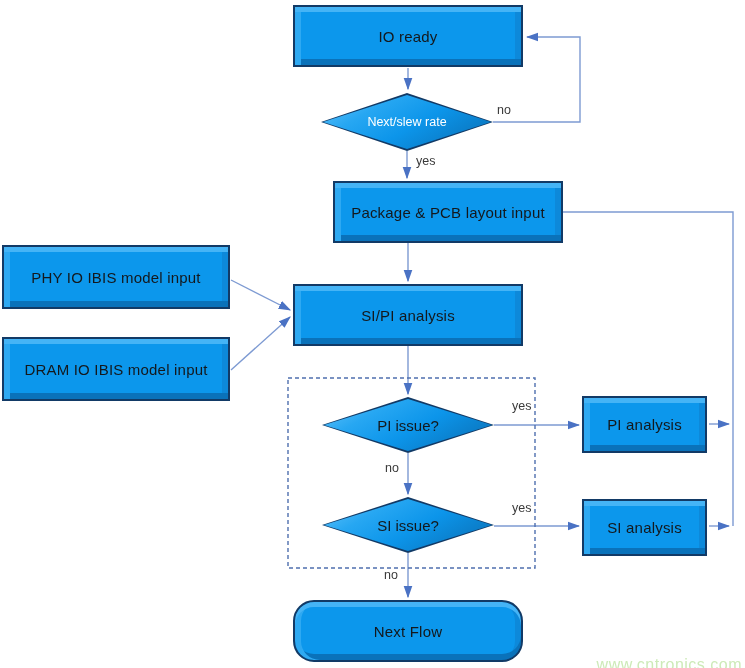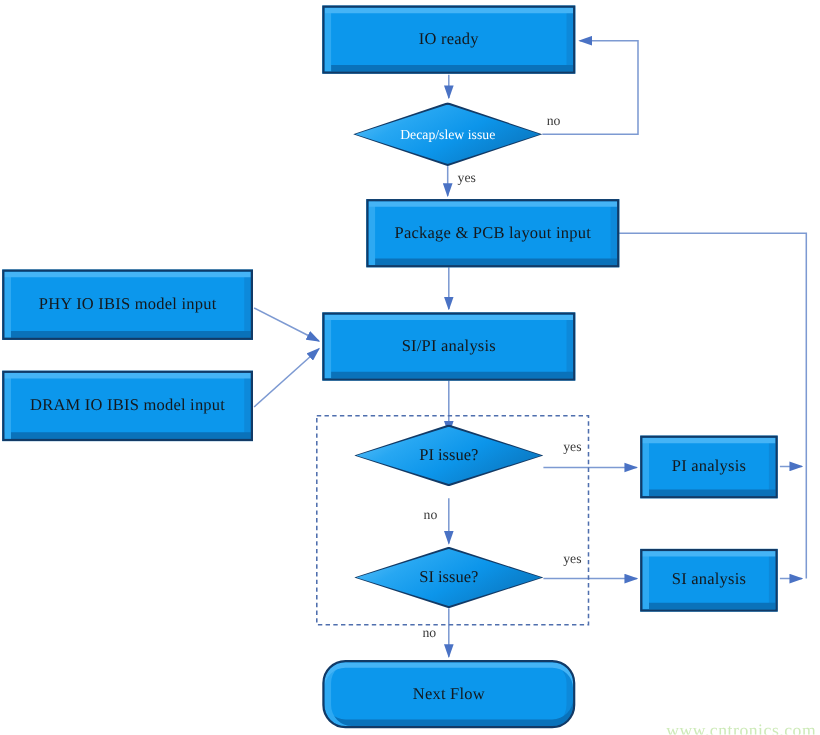--- a/index.html
+++ b/index.html
@@ -1,17 +1,17 @@
 <!DOCTYPE html>
 <html><head>
 <meta charset="utf-8">
 <style>
   html,body{margin:0;padding:0;background:#ffffff;}
   body{font-family:"Liberation Sans","DejaVu Sans",sans-serif;}
-  #stage{position:relative;width:745px;height:668px;background:#ffffff;overflow:hidden;font-family:Liberation Serif, serif;}
+  #stage{position:relative;width:745px;height:668px;background:#ffffff;overflow:hidden;}
 
   
   .rbox{
     position:absolute;box-sizing:border-box;
     background:#0c97ec;border:2px solid #123a66;
     box-shadow:inset 0 5px 0 #45b4f6, inset 6px 0 0 #2ea9f2,
                inset 0 -6px 0 #0a72ba, inset -6px 0 0 #0d89da;
     display:flex;align-items:center;justify-content:center;
     color:#14181c;font-size:15px;letter-spacing:.2px;
   }
@@ -92,24 +92,24 @@
     <span>SI analysis</span>
   </div>
 
   <div class="rbox" style="left:293px;top:600px;width:230px;height:62px;border-radius:21px;">
     <span>Next Flow</span>
   </div>
 
   <div class="diamond" style="left:321px;top:93px;width:172px;height:58px;">
     <div class="d-outer"></div>
     <div class="d-inner"></div>
-    <div class="d-label small">Decap/slew issue</div>
+    <div class="d-label small">Next/slew rate</div>
   </div>
 
-  <div class="diamond" style="left:322px;top:386px;width:172px;height:56px;">
+  <div class="diamond" style="left:322px;top:397px;width:172px;height:56px;">
     <div class="d-outer"></div>
     <div class="d-inner"></div>
     <div class="d-label">PI issue?</div>
   </div>
 
   <div class="diamond" style="left:322px;top:497px;width:172px;height:56px;">
     <div class="d-outer"></div>
     <div class="d-inner"></div>
     <div class="d-label">SI issue?</div>
   </div>

